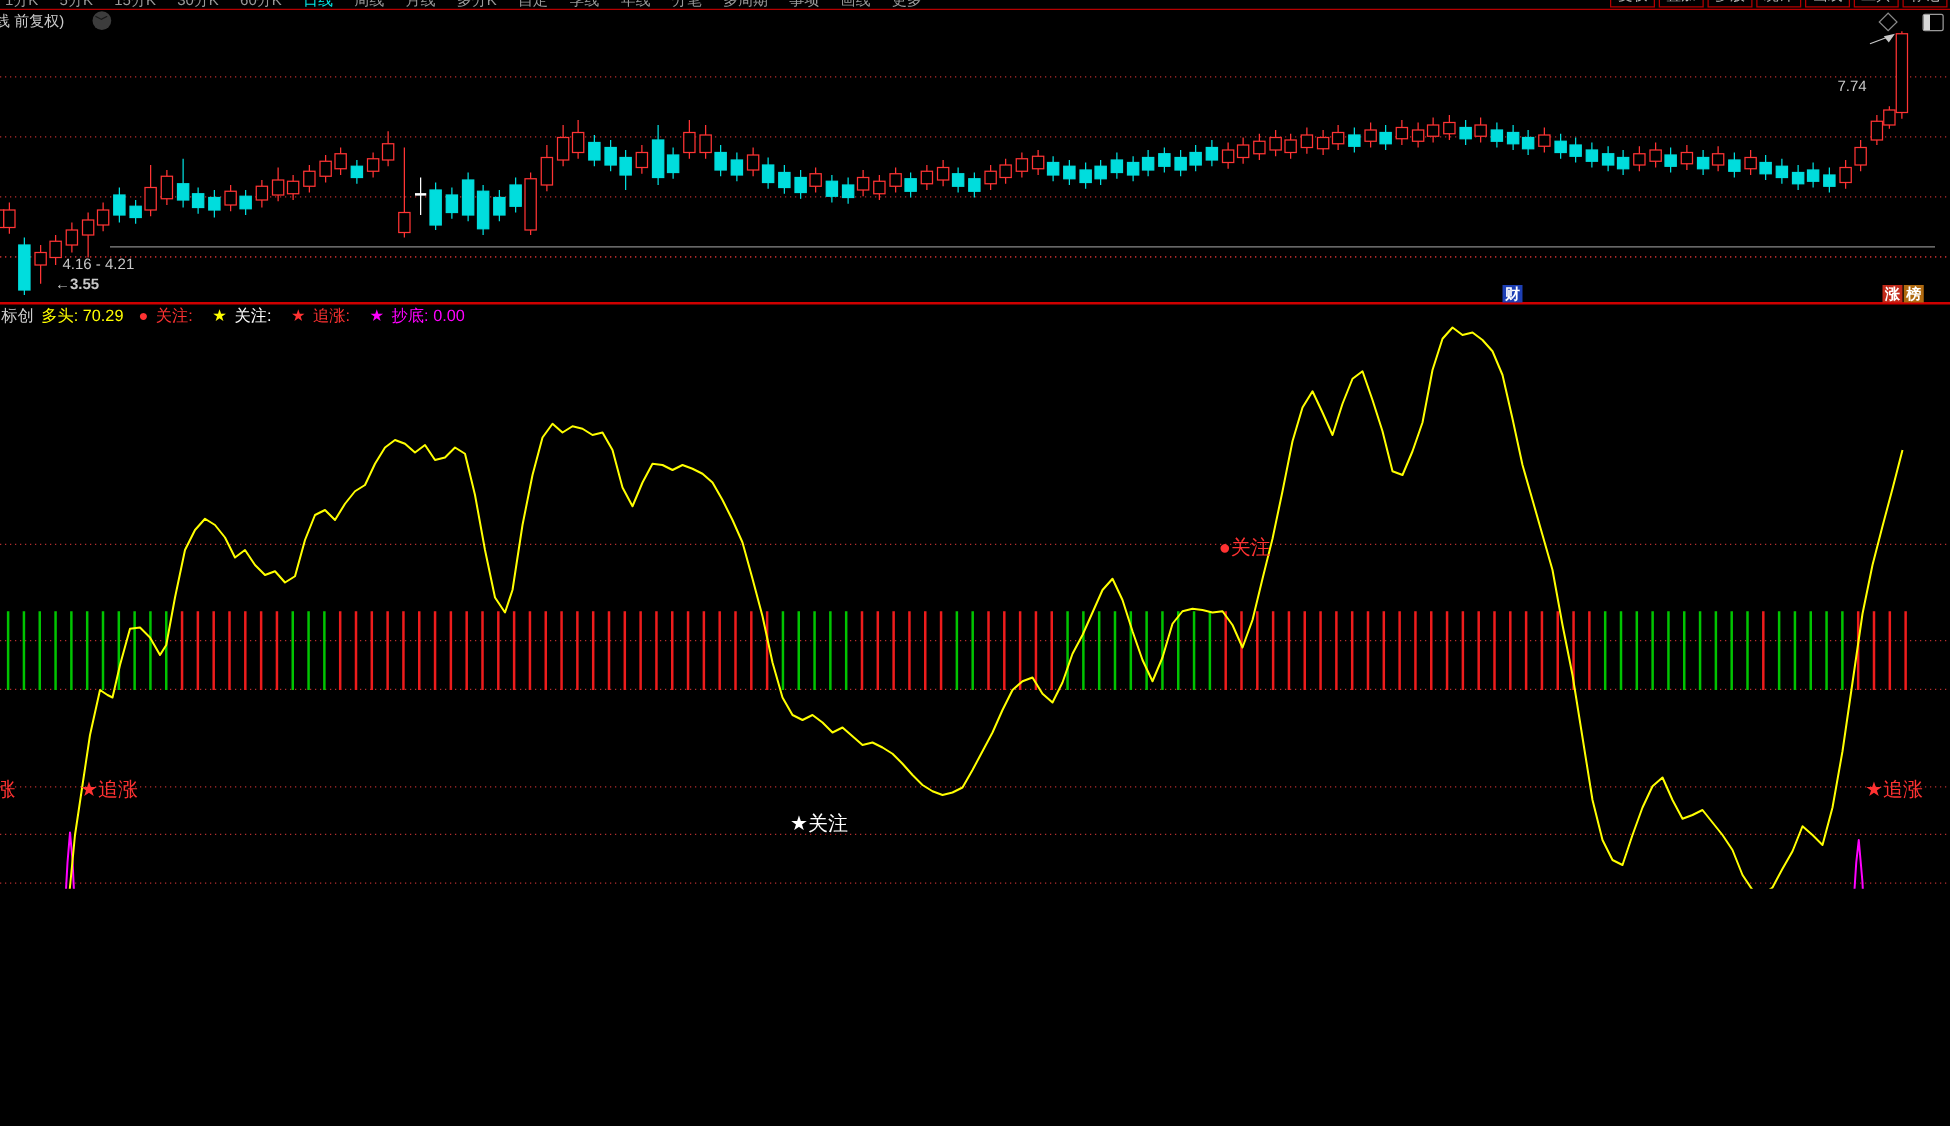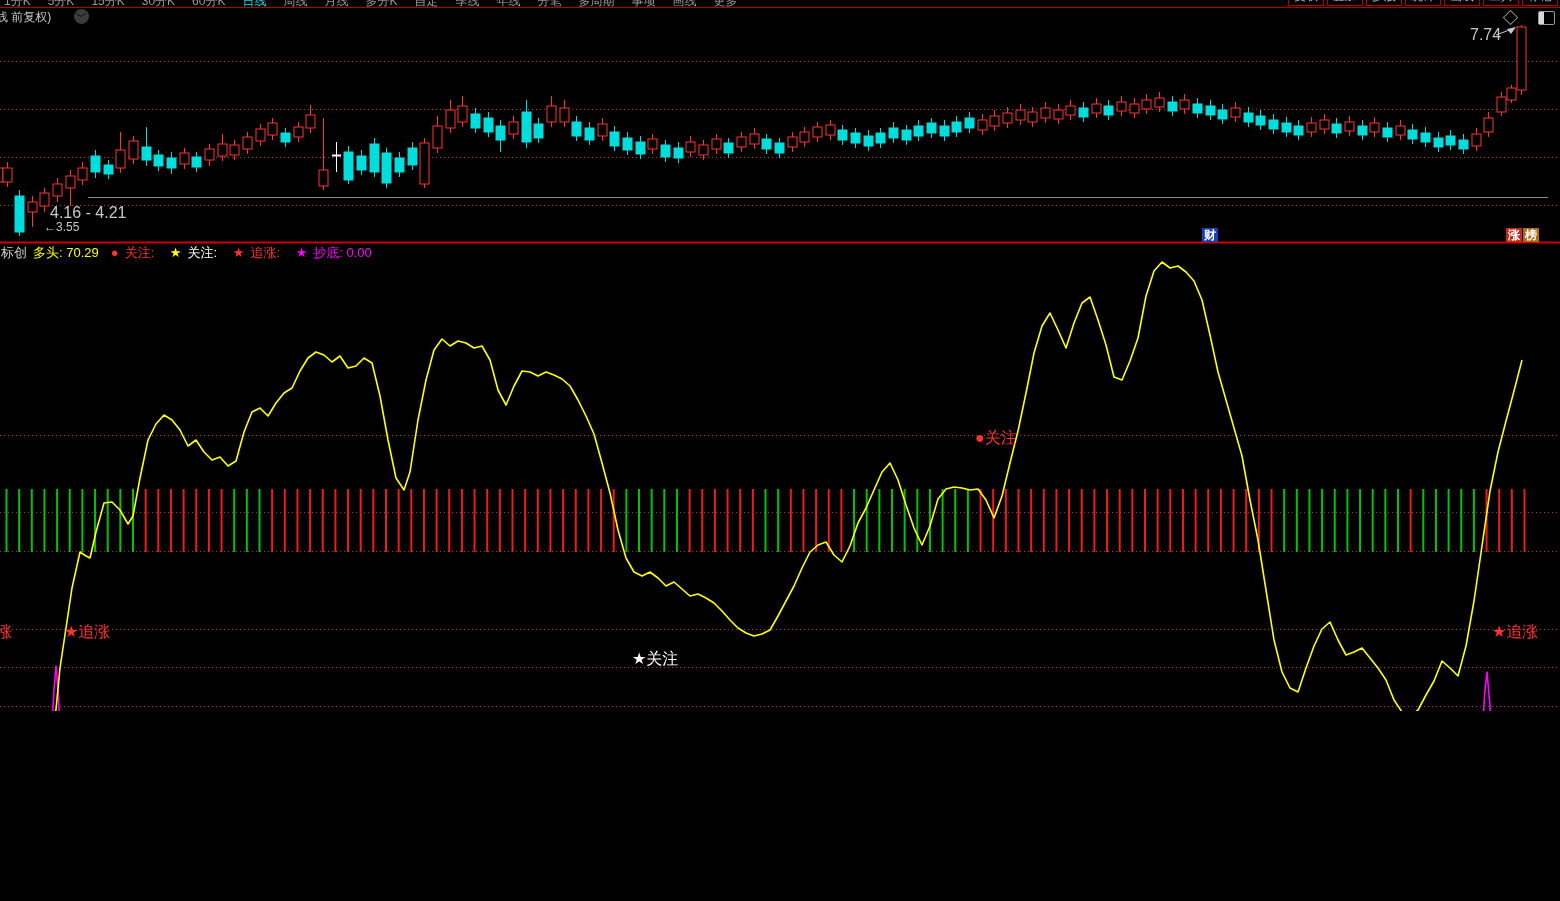--- a/index.html
+++ b/index.html
@@ -20,23 +20,23 @@
   #collapse-icon{position:absolute;left:74px;top:1px;width:15px;height:15px;border-radius:50%;
     background:#3c3c3c;color:#161616;font-size:11px;line-height:14px;text-align:center;font-weight:bold;}
   #diamond-icon{position:absolute;left:1505px;top:4px;width:9px;height:9px;border:1px solid #8a8a8a;
     transform:rotate(45deg);background:#000;}
   #panel-icon{position:absolute;left:1538px;top:3px;width:15px;height:12px;border:1px solid #9a9a9a;
     border-radius:2px;background:#000;}
   #panel-icon::after{content:"";position:absolute;left:0;top:0;width:5px;height:12px;background:#d8d8d8;}
   
   #chart-canvas{position:absolute;left:0;top:0;z-index:1;}
   .ovl{position:absolute;z-index:3;white-space:nowrap;}
-  #band-label{font-size:16px;color:#c8c8c8;text-align:right;}
+  #band-label{font-size:12px;color:#c8c8c8;text-align:right;}
   #low-label{font-size:12px;color:#c8c8c8;}
-  #high-label{font-size:16px;color:#c8c8c8;}
+  #high-label{font-size:12px;color:#c8c8c8;margin-top:36px;}
   .badge{font-size:12px;color:#fff;height:14px;line-height:14px;padding:0 2px;font-weight:bold;}
   
   #ind-header{position:absolute;left:1px;top:244px;font-size:13px;z-index:3;white-space:nowrap;text-align:right;}
   #ind-header span{margin-right:6px;}
   .ann{position:absolute;font-size:16px;z-index:3;white-space:nowrap;}
   #bottom-strip{position:absolute;left:0;top:898px;width:1560px;height:3px;background:#8f8f8f;z-index:6;}
 </style>
 </head>
 <body>
 <div id="stage">
@@ -444,21 +444,21 @@
       <line x1="1473.9" y1="489" x2="1473.9" y2="552" stroke="#00c400" stroke-width="2"></line>
       <line x1="1486.55" y1="489" x2="1486.55" y2="552" stroke="#ee1c1c" stroke-width="2"></line>
       <line x1="1499.2" y1="489" x2="1499.2" y2="552" stroke="#ee1c1c" stroke-width="2"></line>
       <line x1="1511.8500000000001" y1="489" x2="1511.8500000000001" y2="552" stroke="#ee1c1c" stroke-width="2"></line>
       <line x1="1524.5" y1="489" x2="1524.5" y2="552" stroke="#ee1c1c" stroke-width="2"></line>
       <polyline points="0,897 42,897 45,872 48,808 51,744 54,690 56,666 58,688 61,752 64,820 67,872 70,897 1472,897 1476,864 1479,800 1482,736 1485,690 1487,672 1490,706 1493,772 1496,840 1499,884 1502,897 1559,897" fill="none" stroke="#ff00ff" stroke-width="1.6" stroke-linejoin="round"></polyline>
       <polyline points="0,768 8,790 16,820 24,848 30,858 38,857 46,810 54,730 60,668 66,628 72,588 80,552 86,556 90,558 96,532 104,503 112,502 120,510 128,524 133,516 140,478 148,440 156,424 164,415 172,420 180,430 188,446 196,440 204,452 212,460 220,457 228,466 236,461 244,432 252,412 260,408 268,416 276,403 284,393 292,388 300,371 308,358 316,352 324,355 332,362 340,356 348,368 356,366 364,358 372,363 380,396 388,440 396,478 404,490 410,472 418,420 426,380 434,350 442,339 450,346 458,341 466,343 474,348 482,346 490,360 498,390 506,405 514,386 522,371 530,372 538,376 546,372 554,375 562,379 570,386 578,400 586,416 594,434 602,463 610,493 618,530 626,558 634,572 642,576 650,572 658,578 666,586 674,582 682,589 690,596 698,594 706,598 714,603 722,611 730,620 738,628 746,633 754,636 762,634 770,630 778,616 786,601 794,586 802,568 810,552 818,545 826,542 834,555 842,562 850,546 858,523 866,508 874,490 882,472 890,463 898,480 906,505 914,528 922,545 930,526 938,499 946,489 954,487 962,488 970,490 978,489 986,500 994,518 1002,496 1010,463 1018,431 1026,393 1034,353 1042,326 1050,313 1058,330 1066,348 1074,323 1082,303 1090,297 1098,320 1106,345 1114,377 1122,380 1130,361 1138,338 1146,296 1154,271 1162,262 1170,268 1178,266 1186,272 1194,281 1202,300 1210,335 1218,372 1226,400 1234,428 1242,456 1250,500 1258,540 1266,590 1274,640 1282,672 1290,688 1298,692 1306,668 1314,646 1322,629 1330,622 1338,640 1346,655 1354,652 1362,648 1370,658 1378,668 1386,680 1394,700 1402,712 1410,716 1418,710 1426,695 1434,681 1442,661 1450,668 1458,676 1466,646 1474,601 1482,546 1490,491 1498,452 1506,421 1514,391 1522,360" fill="none" stroke="#ffff00" stroke-width="1.6" stroke-linejoin="round"></polyline>
     </svg>
 
   <div class="ovl" id="band-label" style="left:50px;top:204px;">4.16 - 4.21</div>
-  <div class="ovl" id="low-label" style="left:44px;top:220px;">←3.55</div>
+  <div class="ovl" id="low-label" style="left:44px;top:220px;font-weight:bold;">←3.55</div>
   <div class="ovl" id="high-label" style="left:1470px;top:26px;">7.74</div>
   <div id="badges"></div>
 
   <div id="ind-header">
     <span id="pane-label" style="color:#cfcfcf">标创</span><span id="hdr-items"><span><span style="color: rgb(255, 255, 0);">多头: 70.29</span></span><span><span style="color: rgb(255, 50, 50);">●</span><span style="color: rgb(255, 50, 50);">关注: </span></span><span><span style="color: rgb(255, 255, 0);">★</span><span style="color: rgb(255, 255, 255);">关注: </span></span><span><span style="color: rgb(255, 50, 50);">★</span><span style="color: rgb(255, 50, 50);">追涨: </span></span><span><span style="color: rgb(255, 0, 255);">★</span><span style="color: rgb(255, 0, 255);">抄底: 0.00</span></span></span>
   </div>
 
   <div id="bottom-strip"></div>
 
 <div class="ann" style="left: -34px; top: 622px; color: rgb(255, 50, 50);">★追涨</div>

